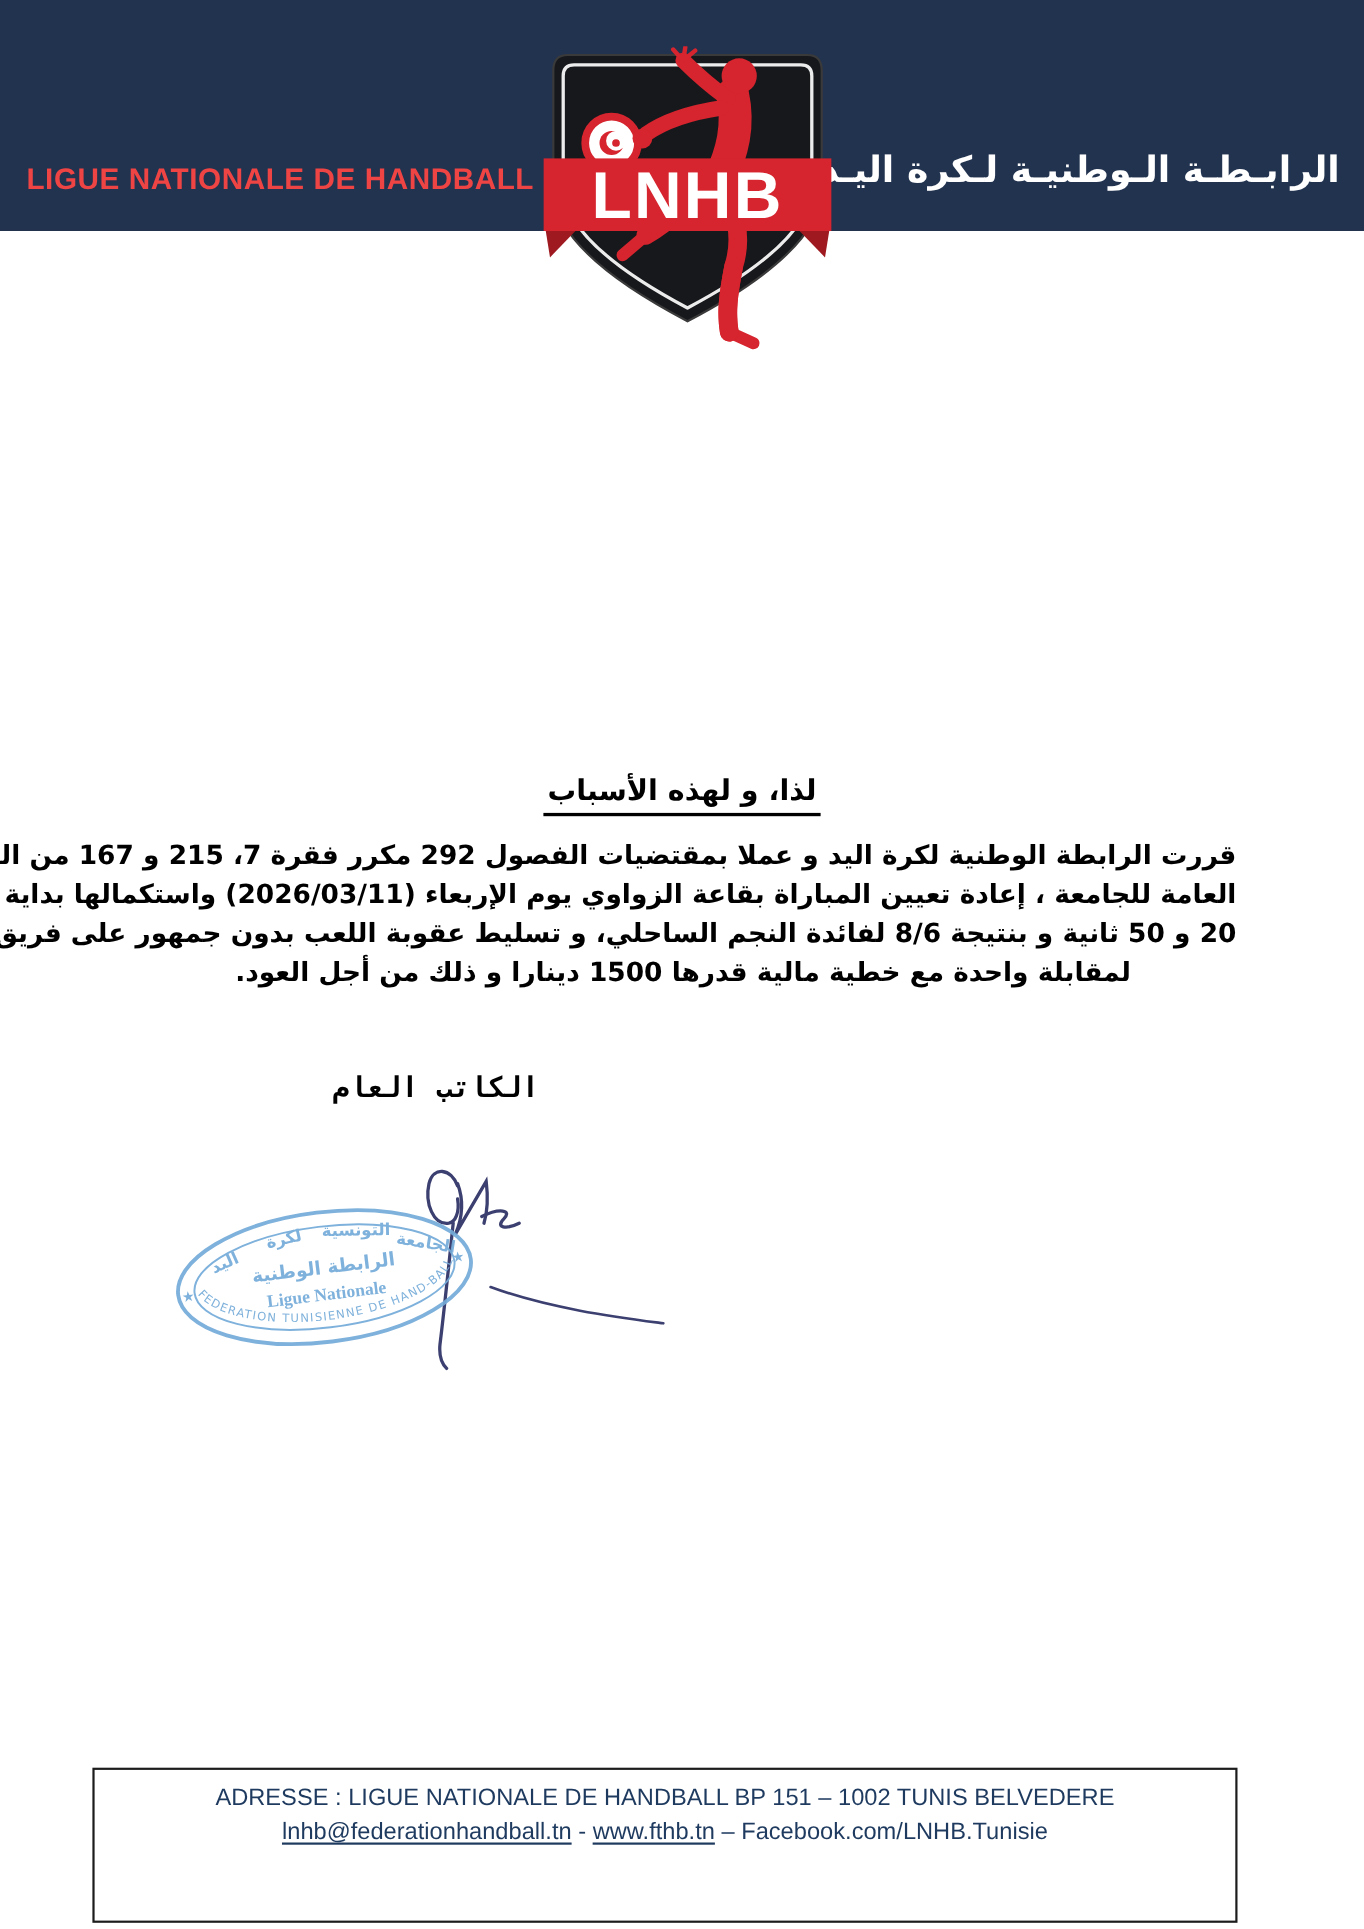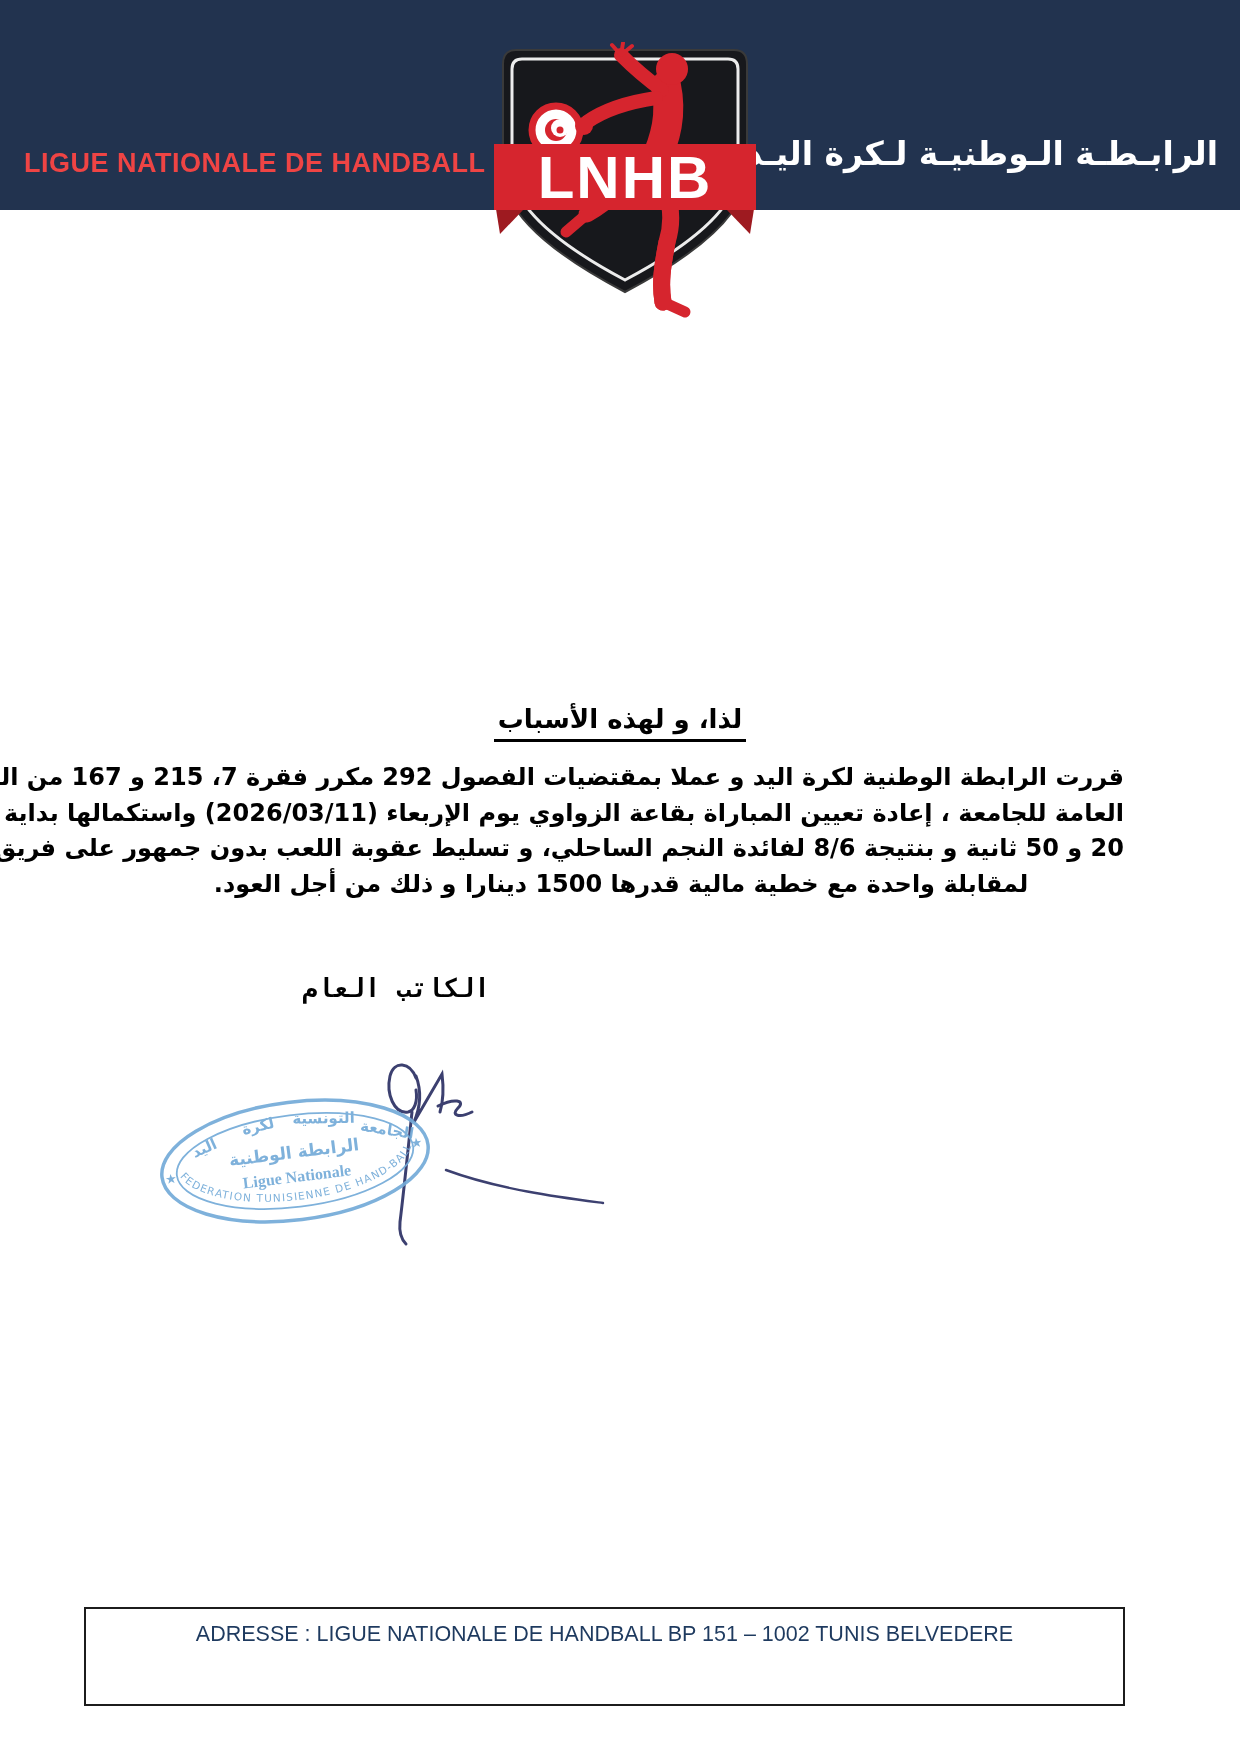--- a/index.html
+++ b/index.html
@@ -26,21 +26,21 @@
   
   #signatory{position:absolute;left:180px;top:970px;width:310px;text-align:right;
              direction:rtl;font-family:Liberation Mono, monospace;font-weight:bold;
              font-size:26px;color:#000;line-height:41px;}
   #signature-svg{position:absolute;left:350px;top:1050px;}
   
   #stamp{position:absolute;left:156px;top:1098px;width:278px;height:126px;
          transform:rotate(-7deg);opacity:.92;}
   .stamp-txt{fill:#74abd8;font-family:"DejaVu Sans",sans-serif;}
   
-  #footer-box{position:absolute;left:84px;top:1607px;width:1041px;height:99px;
+  #footer-box{position:absolute;left:84px;top:1607px;width:1041px;height:141px;
               border:2px solid #1c1c1c;background:#fff;box-sizing:border-box;
               text-align:center;color:#1e3a5f;font-size:21.5px;line-height:31px;
               padding-top:10px;}
   .f-link{text-decoration:underline;text-underline-offset:3px;}
 </style>
 </head>
 <body>
 
 <div id="page">
 
@@ -130,15 +130,18 @@
         <path id="stamp-bot-arc" d="M 20,56 A 119,48 0 0 0 258,52"></path>
       </defs>
       <text class="stamp-txt" font-size="10.5" letter-spacing="1.2">
         <textPath href="#stamp-bot-arc" startOffset="50%" text-anchor="middle">FEDERATION TUNISIENNE DE HAND-BALL</textPath>
       </text>
     </svg>
   </div>
 
   <div id="footer-box">
     <div>ADRESSE : LIGUE NATIONALE DE HANDBALL BP 151 – 1002 TUNIS BELVEDERE</div>
+    <div>
+      <span class="f-link">lnhb@federationhandball.tn</span><span> - </span><span class="f-link">www.fthb.tn</span><span> – </span><span>Facebook.com/LNHB.Tunisie</span>
+    </div>
   </div>
 
 </div>
 
 </body></html>

